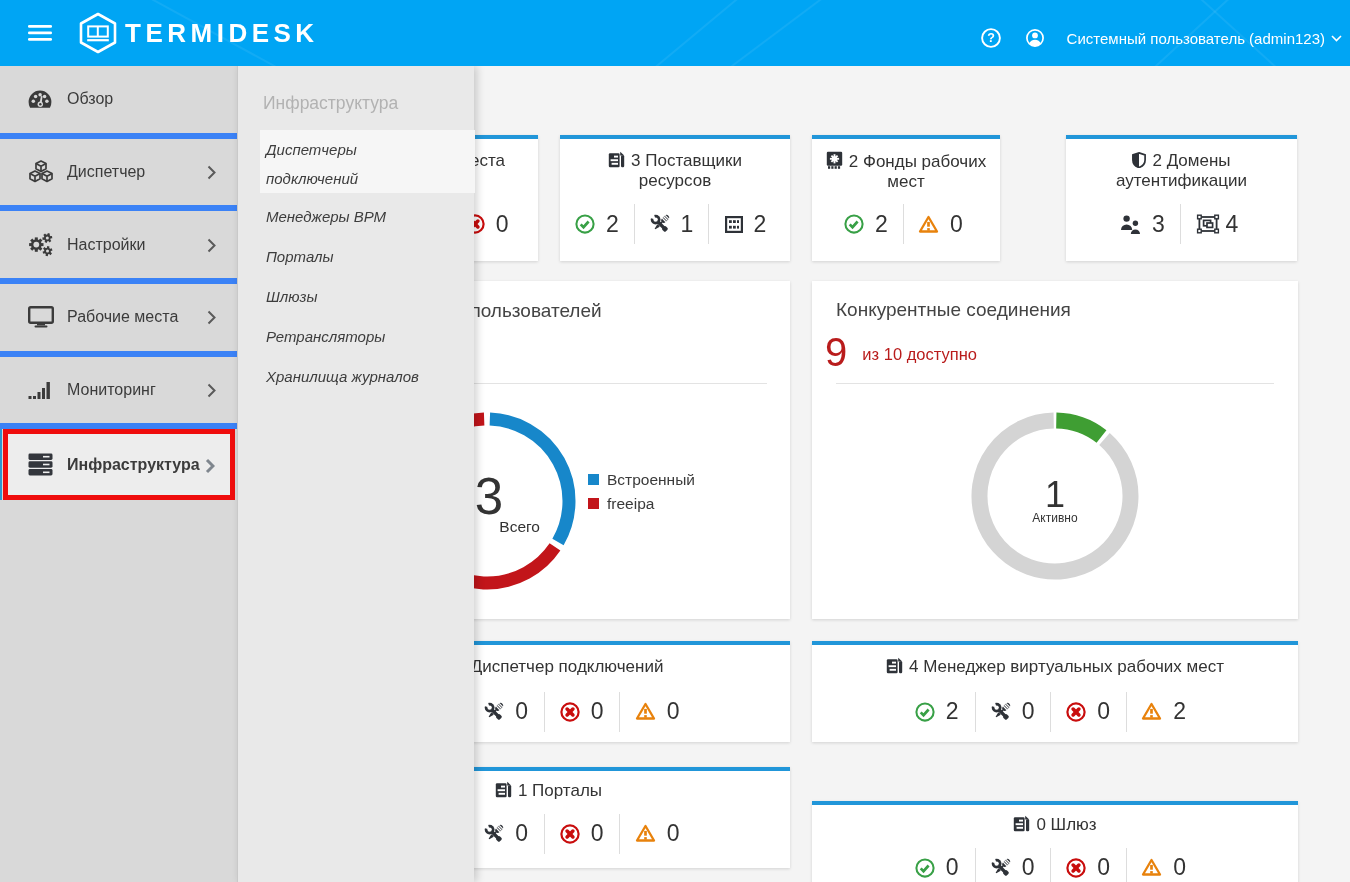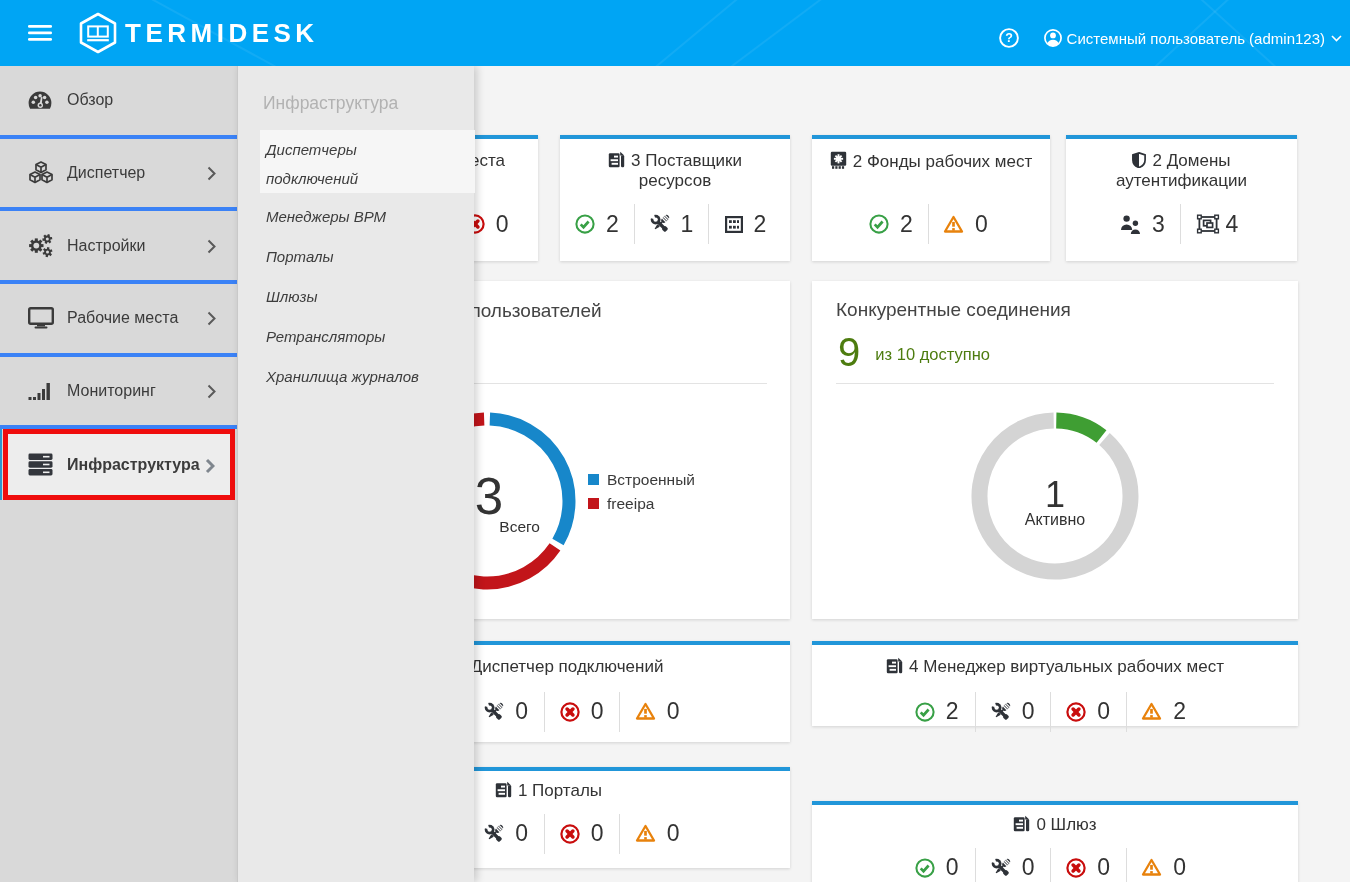--- a/index.html
+++ b/index.html
@@ -6,26 +6,26 @@
   * { margin:0; padding:0; box-sizing:border-box; }
   html,body { width:1350px; height:882px; overflow:hidden; }
   body { background:#f4f4f4; font-family:"Liberation Sans", sans-serif; position:relative; -webkit-font-smoothing:antialiased; }
 
   
   #hdr { position:absolute; left:0; top:0; width:1350px; height:66px; background:#00a5f4; z-index:50; }
   #hdr svg.lines { position:absolute; left:0; top:0; }
   #brand { position:absolute; left:125px; top:0; height:66px; line-height:66px;
     color:#fff; font-size:26px; font-weight:bold; letter-spacing:4.5px; }
   #usr { position:absolute; right:8px; top:5px; height:66px; display:flex; align-items:center; color:#fff; font-size:15px; }
-  #usr .nm { margin-left:4px; }
+  #usr .nm { margin-left:22px; }
   #usr .car { margin-left:6px; }
 
   
   #sb { position:absolute; left:0; top:66px; width:237px; height:816px; background:#d9d9d9; z-index:40; }
-  .sbi { position:relative; height:72.7px; display:flex; align-items:center; border-bottom:4px solid #3b82f6; color:#3b3b3b; font-size:16px; }
+  .sbi { position:relative; height:72.7px; display:flex; align-items:center; border-bottom:6px solid #3b82f6; color:#3b3b3b; font-size:16px; }
   .sbi .ic { width:56px; padding-left:28px; display:flex; align-items:center; }
   .sbi .lb { flex:1; padding-left:11px; }
   .sbi .ch { position:absolute; right:21px; top:50%; margin-top:-7px; }
   #sb-active { position:absolute; left:0; top:363px; width:237px; height:72.7px; }
   .redbox { position:absolute; left:2.5px; top:0; width:232px; height:71px; border:5px solid #ef0d0d; background:#ededed; }
   .bluebar { position:absolute; left:0; top:0; width:2px; height:71px; background:#2e96d0; }
 
   
   #fly { position:absolute; left:237px; top:66px; width:237px; height:816px; background:#e9e9e9;
      border-left:1px solid #c9c9c9; box-shadow:3px 0 8px rgba(0,0,0,0.18); z-index:45; color:#3d3d3d; }
@@ -349,21 +349,21 @@
               <rect x="4" y="9.8" width="2.8" height="2.8"></rect>
               <rect x="8" y="9.8" width="2.8" height="2.8"></rect>
               <rect x="12" y="9.8" width="2" height="2.8"></rect>
             </g>
           </svg>
           <span class="n">2</span>
         </div>
     </div>
   </div>
 
-  <div class="card bt tc" style="left:812px;top:135px;width:238px;height:126px">
+  <div class="card bt tc" style="left:812px;top:135px;width:188px;height:126px">
     <div class="ttl"><svg class="dic" width="17" height="18" viewBox="0 0 17 18">
           <rect x="0.8" y="0.8" width="15.4" height="14" rx="1.2" fill="#2e3238"></rect>
           <g stroke="#fff" stroke-width="1.9">
             <line x1="8.5" y1="3.2" x2="8.5" y2="12.4"></line>
             <line x1="3.9" y1="7.8" x2="13.1" y2="7.8"></line>
             <line x1="5.4" y1="4.7" x2="11.6" y2="10.9"></line>
             <line x1="5.4" y1="10.9" x2="11.6" y2="4.7"></line>
           </g>
           <circle cx="8.5" cy="7.8" r="2.6" fill="#fff"></circle>
           <g fill="#2e3238">
@@ -439,28 +439,28 @@
       <path d="M 157.98 135.85 A 82 82 0 1 1 87.14 8.05" fill="none" stroke="#c2151a" stroke-width="13"></path>
     </svg>
     <div style="position:absolute;left:132px;top:186px;width:100px;text-align:center;font-size:51px;color:#333">3</div>
     <div style="position:absolute;left:133px;top:237px;width:100px;text-align:right;font-size:15.5px;color:#333">Всего</div>
     <div style="position:absolute;left:281px;top:190px;font-size:15.5px;color:#3a3a3a"><span class="lgsq" style="background:#1787ca"></span>Встроенный</div>
     <div style="position:absolute;left:281px;top:214px;font-size:15.5px;color:#3a3a3a"><span class="lgsq" style="background:#c2151a"></span>freeipa</div>
   </div>
 
   <div class="card big" style="left:812px;top:281px;width:486px;height:338px">
     <div class="ttl2" style="position:absolute;left:24px;top:18px">Конкурентные соединения</div>
-    <div style="position:absolute;left:26px;top:49px;font-size:40px;color:#4d7c0f">9 <span style="font-size:16.5px;vertical-align:6px;margin-left:4px">из 10 доступно</span></div>
+    <div style="position:absolute;left:13px;top:49px;font-size:40px;color:#b91c1c">9 <span style="font-size:16.5px;vertical-align:6px;margin-left:4px">из 10 доступно</span></div>
     <div class="hr" style="left:24px;top:102px;width:438px"></div>
     <svg width="168" height="168" viewBox="0 0 168 168" style="position:absolute;left:159px;top:130.5px">
       <path d="M 85.3 8.51 A 75.5 75.5 0 0 1 130.5 24.51" fill="none" stroke="#3f9e33" stroke-width="16"></path>
       <path d="M 133.5 27.0 A 75.5 75.5 0 1 1 82.7 8.51" fill="none" stroke="#d4d4d4" stroke-width="16"></path>
     </svg>
     <div style="position:absolute;left:193px;top:193px;width:100px;text-align:center;font-size:36px;color:#333">1</div>
-    <div style="position:absolute;left:193px;top:230px;width:100px;text-align:center;font-size:16px;color:#333">Активно</div>
+    <div style="position:absolute;left:193px;top:230px;width:100px;text-align:center;font-size:12px;color:#333">Активно</div>
   </div>
 
   <div class="card bt tc scard" style="left:307px;top:641px;width:483px;height:101px">
     <div class="ttl" style="height:auto;padding-top:12px"><svg class="dic" width="17" height="17" viewBox="0 0 17 17">
           <g fill="#2e3238">
             <rect x="0.8" y="2.2" width="10.8" height="14" rx="1.2"></rect>
             <rect x="13" y="4.2" width="3.2" height="12" rx="1.2"></rect>
             <polygon points="12.2,0.8 16.2,4.4 12.2,4.4"></polygon>
           </g>
           <g stroke="#fff" stroke-width="1.9">
@@ -513,21 +513,21 @@
           <svg width="21" height="19" viewBox="0 0 21 19">
             <path d="M10.5 2 L19 16.5 H2 Z" fill="none" stroke="#e8820c" stroke-width="2.3" stroke-linejoin="round"></path>
             <line x1="10.5" y1="6.9" x2="10.5" y2="11.7" stroke="#e8820c" stroke-width="2.7"></line>
             <rect x="9.2" y="13.1" width="2.6" height="2.5" fill="#e8820c"></rect>
           </svg>
           <span class="n">0</span>
         </div>
     </div>
   </div>
 
-  <div class="card bt tc scard" style="left:812px;top:641px;width:486px;height:85px">
+  <div class="card bt tc scard" style="left:812px;top:641px;width:486px;height:101px">
     <div class="ttl" style="height:auto;padding-top:12px"><svg class="dic" width="17" height="17" viewBox="0 0 17 17">
           <g fill="#2e3238">
             <rect x="0.8" y="2.2" width="10.8" height="14" rx="1.2"></rect>
             <rect x="13" y="4.2" width="3.2" height="12" rx="1.2"></rect>
             <polygon points="12.2,0.8 16.2,4.4 12.2,4.4"></polygon>
           </g>
           <g stroke="#fff" stroke-width="1.9">
             <line x1="6" y1="5.6" x2="10" y2="5.6"></line>
             <line x1="2.6" y1="9.2" x2="10" y2="9.2"></line>
             <line x1="3.6" y1="12.8" x2="10" y2="12.8"></line>

